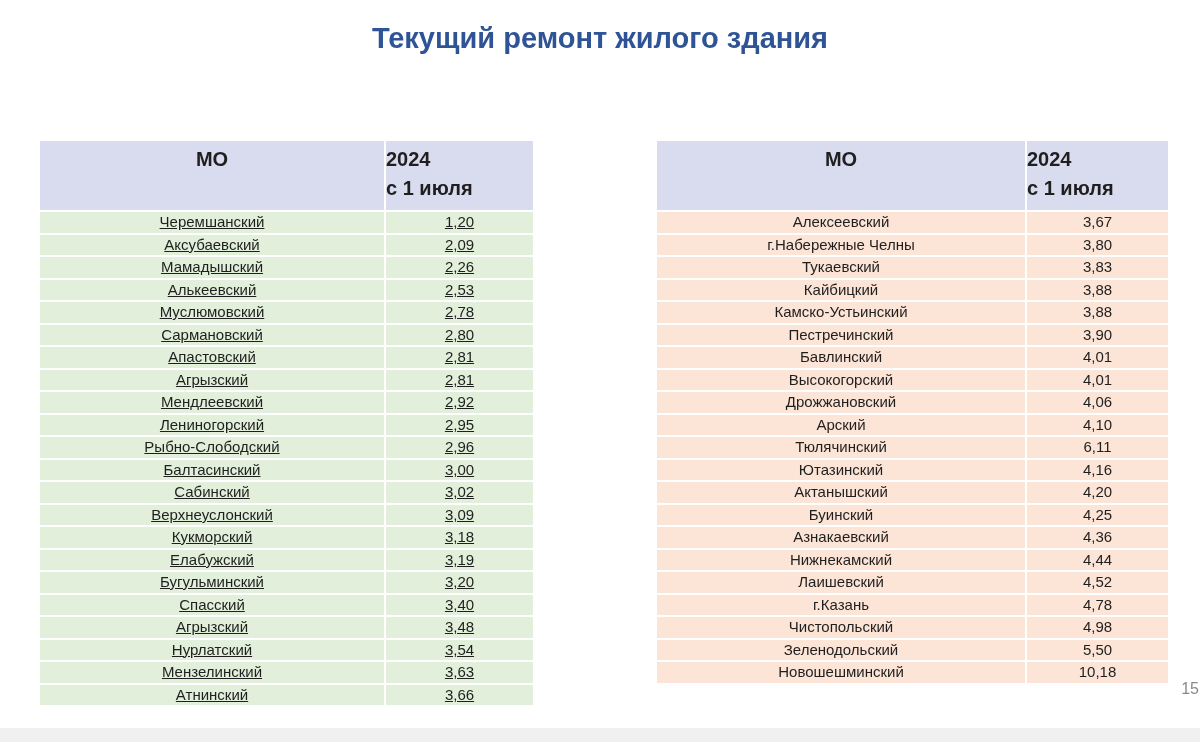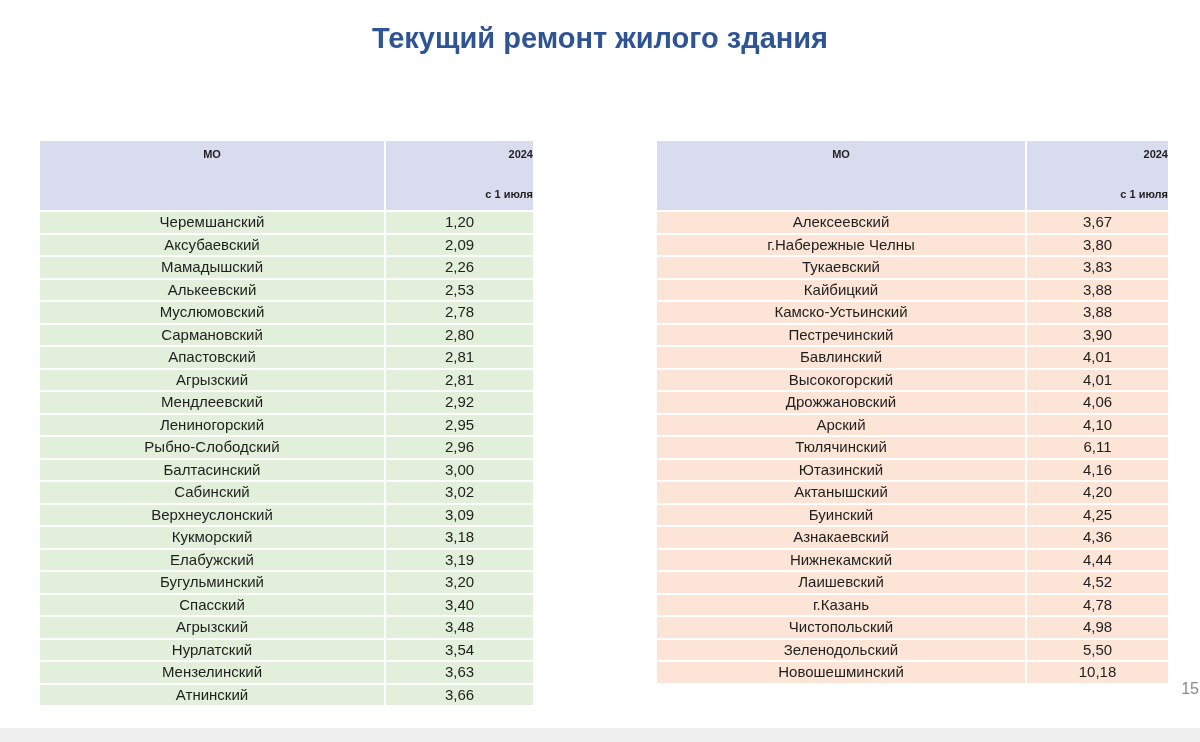--- a/index.html
+++ b/index.html
@@ -35,48 +35,48 @@
   table.left  { left: 38px;  top: 139px; }
   table.right { left: 655px; top: 139px; }
 
   table.left  col.c1 { width: 344px; }
   table.left  col.c2 { width: 147px; }
   table.right col.c1 { width: 368px; }
   table.right col.c2 { width: 141px; }
 
   th {
     background: var(--header-bg, #d9dbee);
-    font-size: 11px;
+    font-size: 20px;
     font-weight: bold;
     color: var(--text-color, #1f1f1f);
     height: 62px;
     padding: 0;
     vertical-align: top;
   }
   .mo-th { padding-top: 7px; text-align: center; }
   .th-col {
     display: flex;
     flex-direction: column;
     justify-content: space-between;
-    align-items: flex-end;
+    align-items: flex-start;
     height: 62px;
     padding: 7px 0 3px 0;
     box-sizing: border-box;
   }
   td {
     font-size: 15px;
     color: var(--text-color, #1f1f1f);
     text-align: center;
     height: 20.5px;
     line-height: 20.5px;
     padding: 0;
     white-space: nowrap;
     overflow: hidden;
   }
-  table.left  td { background: var(--left-row-bg, #e2efda); }
+  table.left  td { background: var(--left-row-bg, #e2efda); text-decoration: underline; }
   table.right td { background: var(--right-row-bg, #fce4d6); }
 
   .footer-strip {
     position: absolute;
     left: 0;
     top: 728px;
     width: 1200px;
     height: 14px;
     background: var(--footer-bg, #f0f0f1);
   }

